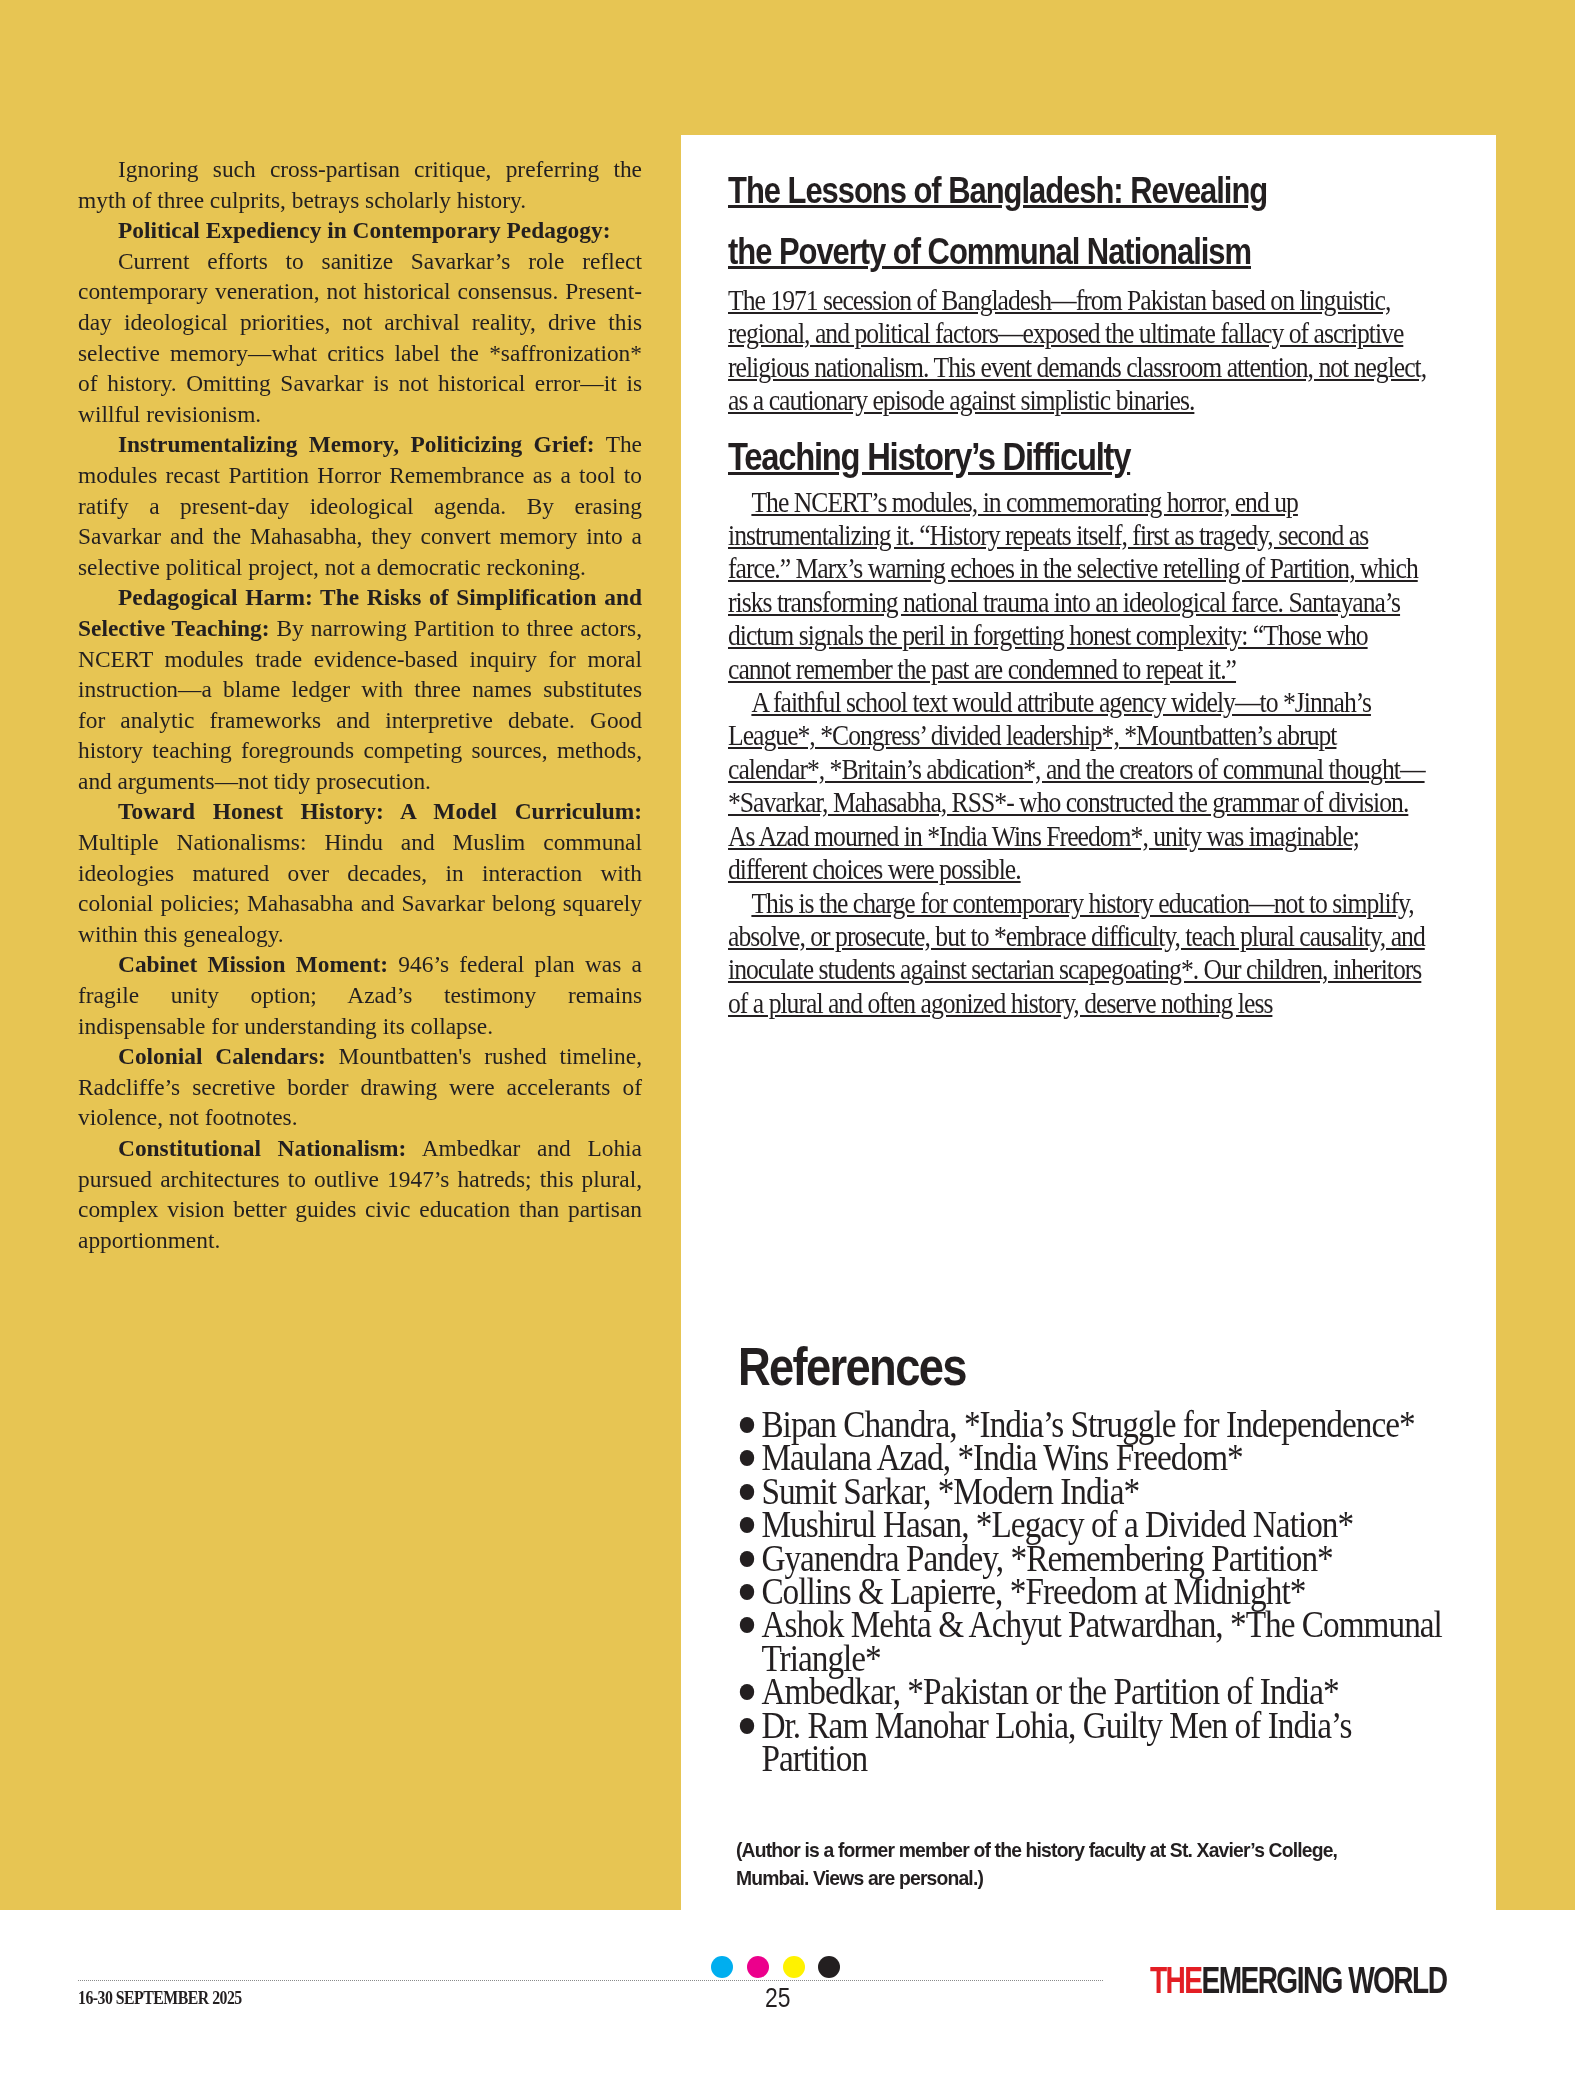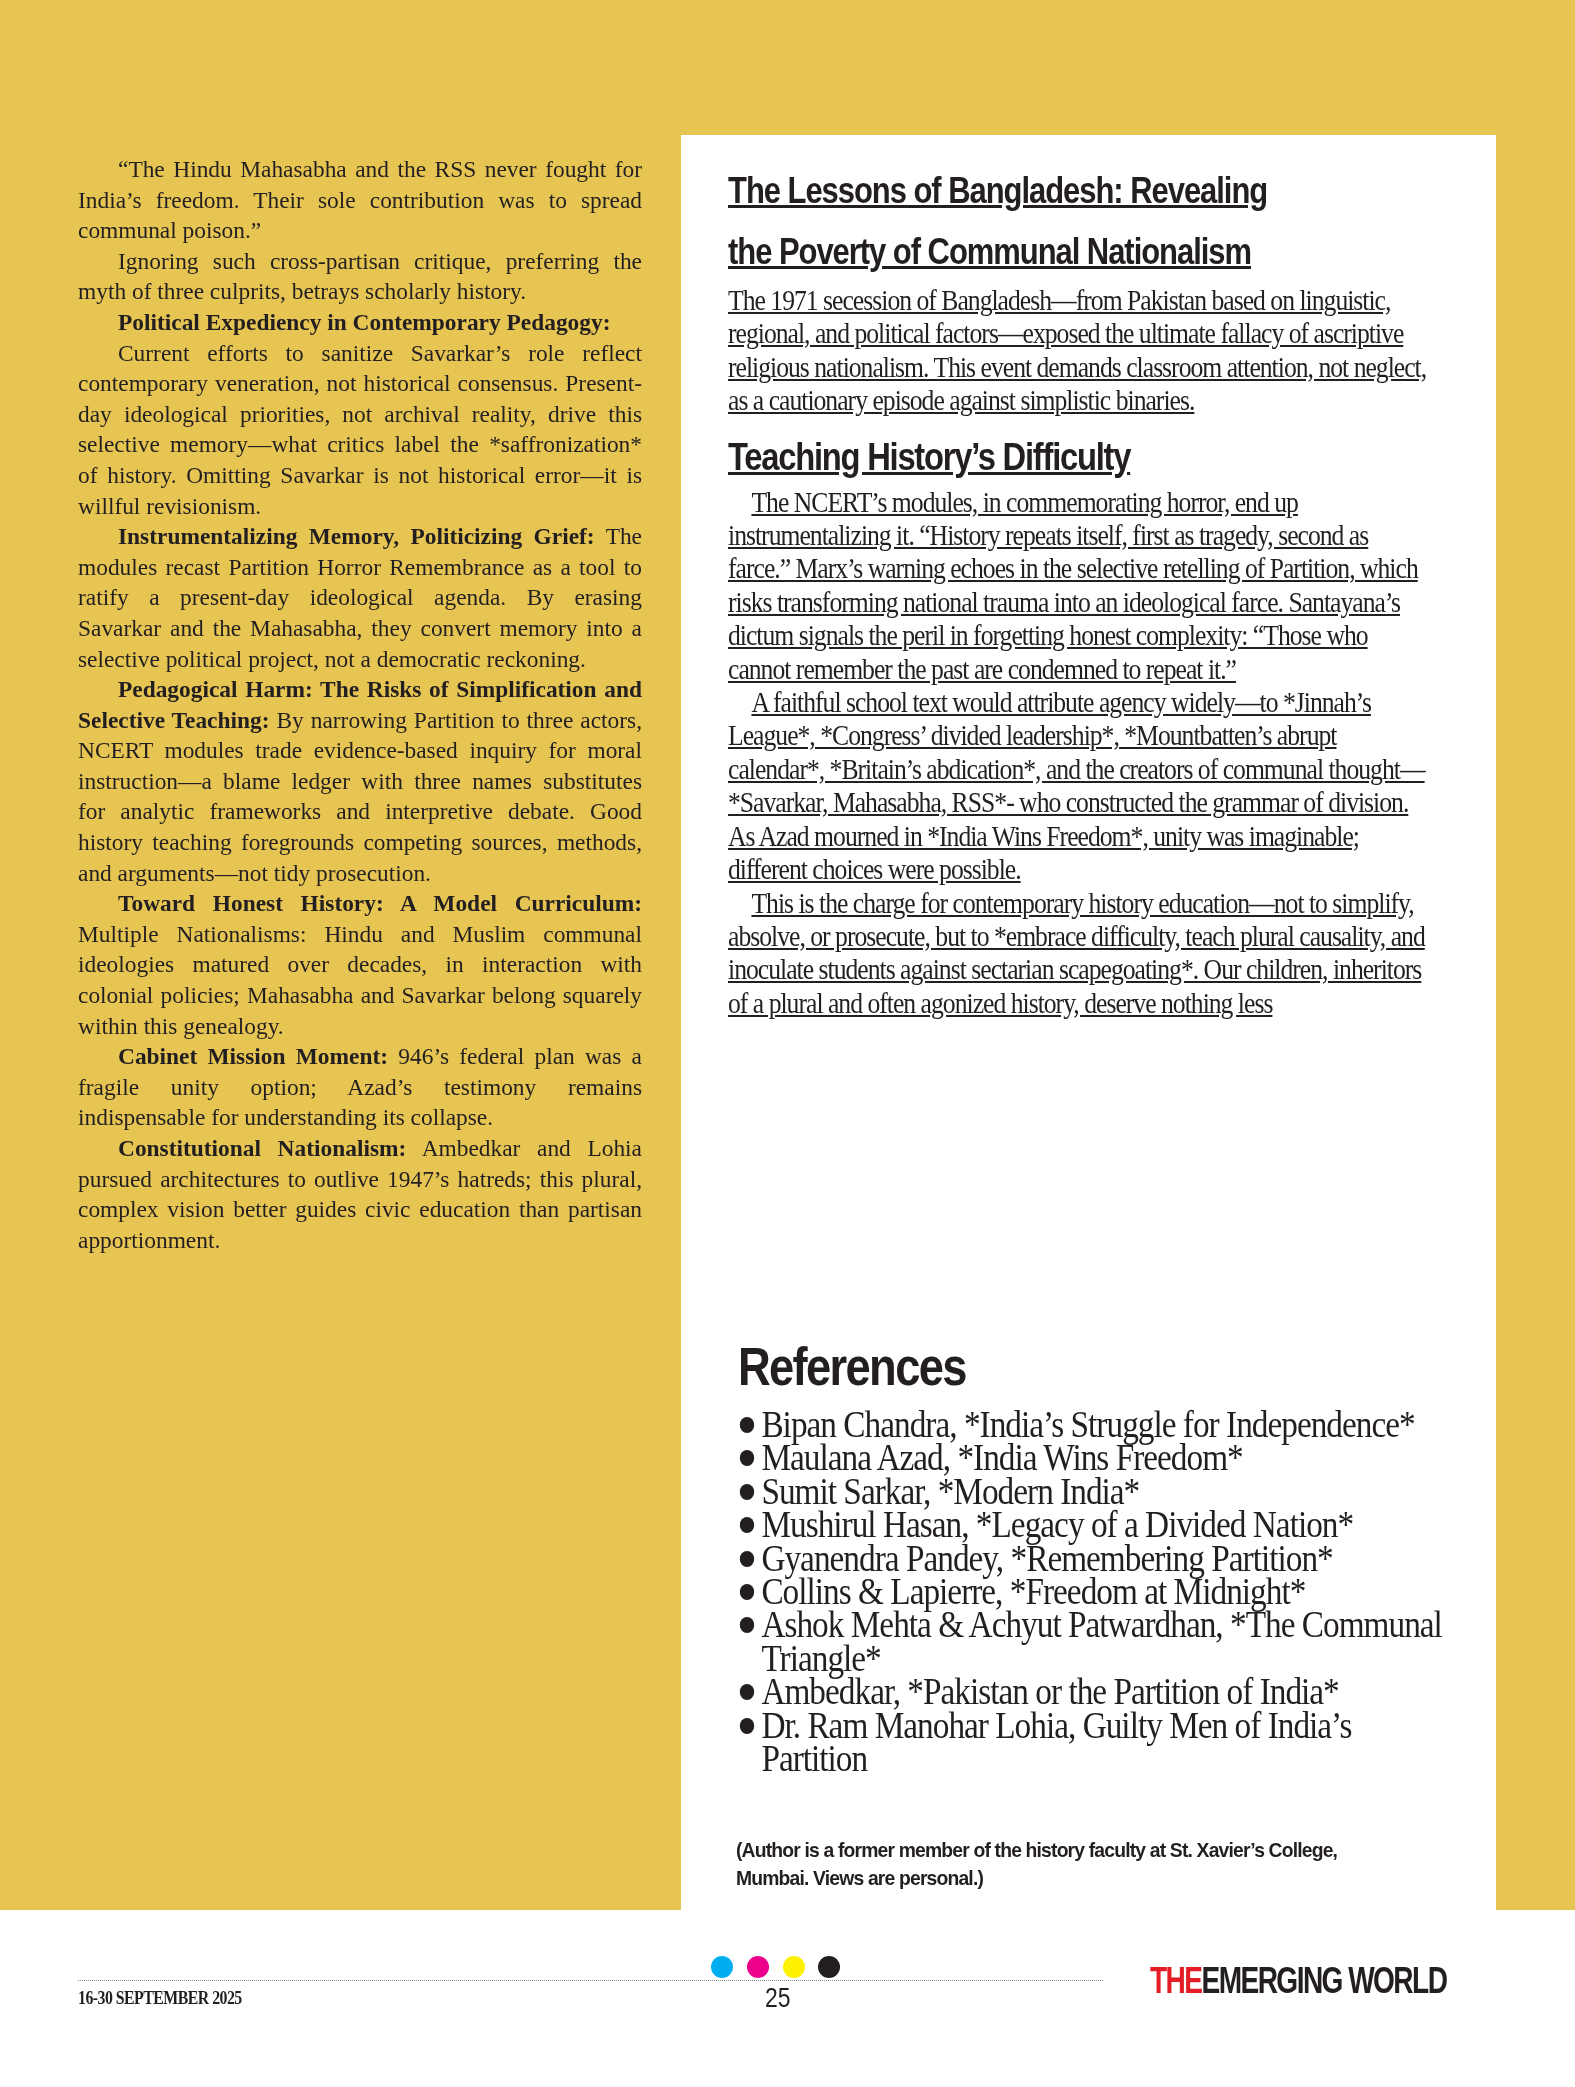--- a/index.html
+++ b/index.html
@@ -103,28 +103,28 @@
     transform: scaleX(0.78); transform-origin: left top; white-space: nowrap;
   }
 </style>
 </head>
 <body>
 
 <div class="yellow-bg" style="background: rgb(231, 197, 83);"></div>
 <div class="white-box" style="background: rgb(255, 255, 255);"></div>
 
 <div class="left-col">
-  <p><b></b><span>“The Hindu Mahasabha and the RSS never fought for India’s freedom. Their sole contribution was to spread communal poison.”</span></p>
   <p><b></b><span>Ignoring such cross-partisan critique, preferring the myth of three culprits, betrays scholarly history.</span></p>
   <p><b>Political Expediency in Contemporary Pedagogy:</b><span></span></p>
   <p><b></b><span>Current efforts to sanitize Savarkar’s role reflect contemporary veneration, not historical consensus. Present-day ideological priorities, not archival reality, drive this selective memory—what critics label the *saffronization* of history. Omitting Savarkar is not historical error—it is willful revisionism.</span></p>
   <p><b>Instrumentalizing Memory, Politicizing Grief:</b><span> The modules recast Partition Horror Remembrance as a tool to ratify a present-day ideological agenda. By erasing Savarkar and the Mahasabha, they convert memory into a selective political project, not a democratic reckoning.</span></p>
   <p><b>Pedagogical Harm: The Risks of Simplification and Selective Teaching:</b><span> By narrowing Partition to three actors, NCERT modules trade evidence-based inquiry for moral instruction—a blame ledger with three names substitutes for analytic frameworks and interpretive debate. Good history teaching foregrounds competing sources, methods, and arguments—not tidy prosecution.</span></p>
   <p><b>Toward Honest History: A Model Curriculum:</b><span> Multiple Nationalisms: Hindu and Muslim communal ideologies matured over decades, in interaction with colonial policies; Mahasabha and Savarkar belong squarely within this genealogy.</span></p>
   <p><b>Cabinet Mission Moment:</b><span> 946’s federal plan was a fragile unity option; Azad’s testimony remains indispensable for understanding its collapse.</span></p>
+  <p><b>Colonial Calendars:</b><span> Mountbatten's rushed timeline, Radcliffe’s secretive border drawing were accelerants of violence, not footnotes.</span></p>
   <p><b>Constitutional Nationalism:</b><span> Ambedkar and Lohia pursued architectures to outlive 1947’s hatreds; this plural, complex vision better guides civic education than partisan apportionment.</span></p>
 </div>
 
 <div class="right-col">
   <div class="headline">
     <div>The Lessons of Bangladesh: Revealing</div>
     <div>the Poverty of Communal Nationalism</div>
   </div>
   <div class="body-r" style="margin-top:2px;">
     <p>The 1971 secession of Bangladesh—from Pakistan based on linguistic, regional, and political factors—exposed the ultimate fallacy of ascriptive religious nationalism. This event demands classroom attention, not neglect, as a cautionary episode against simplistic binaries.</p>

